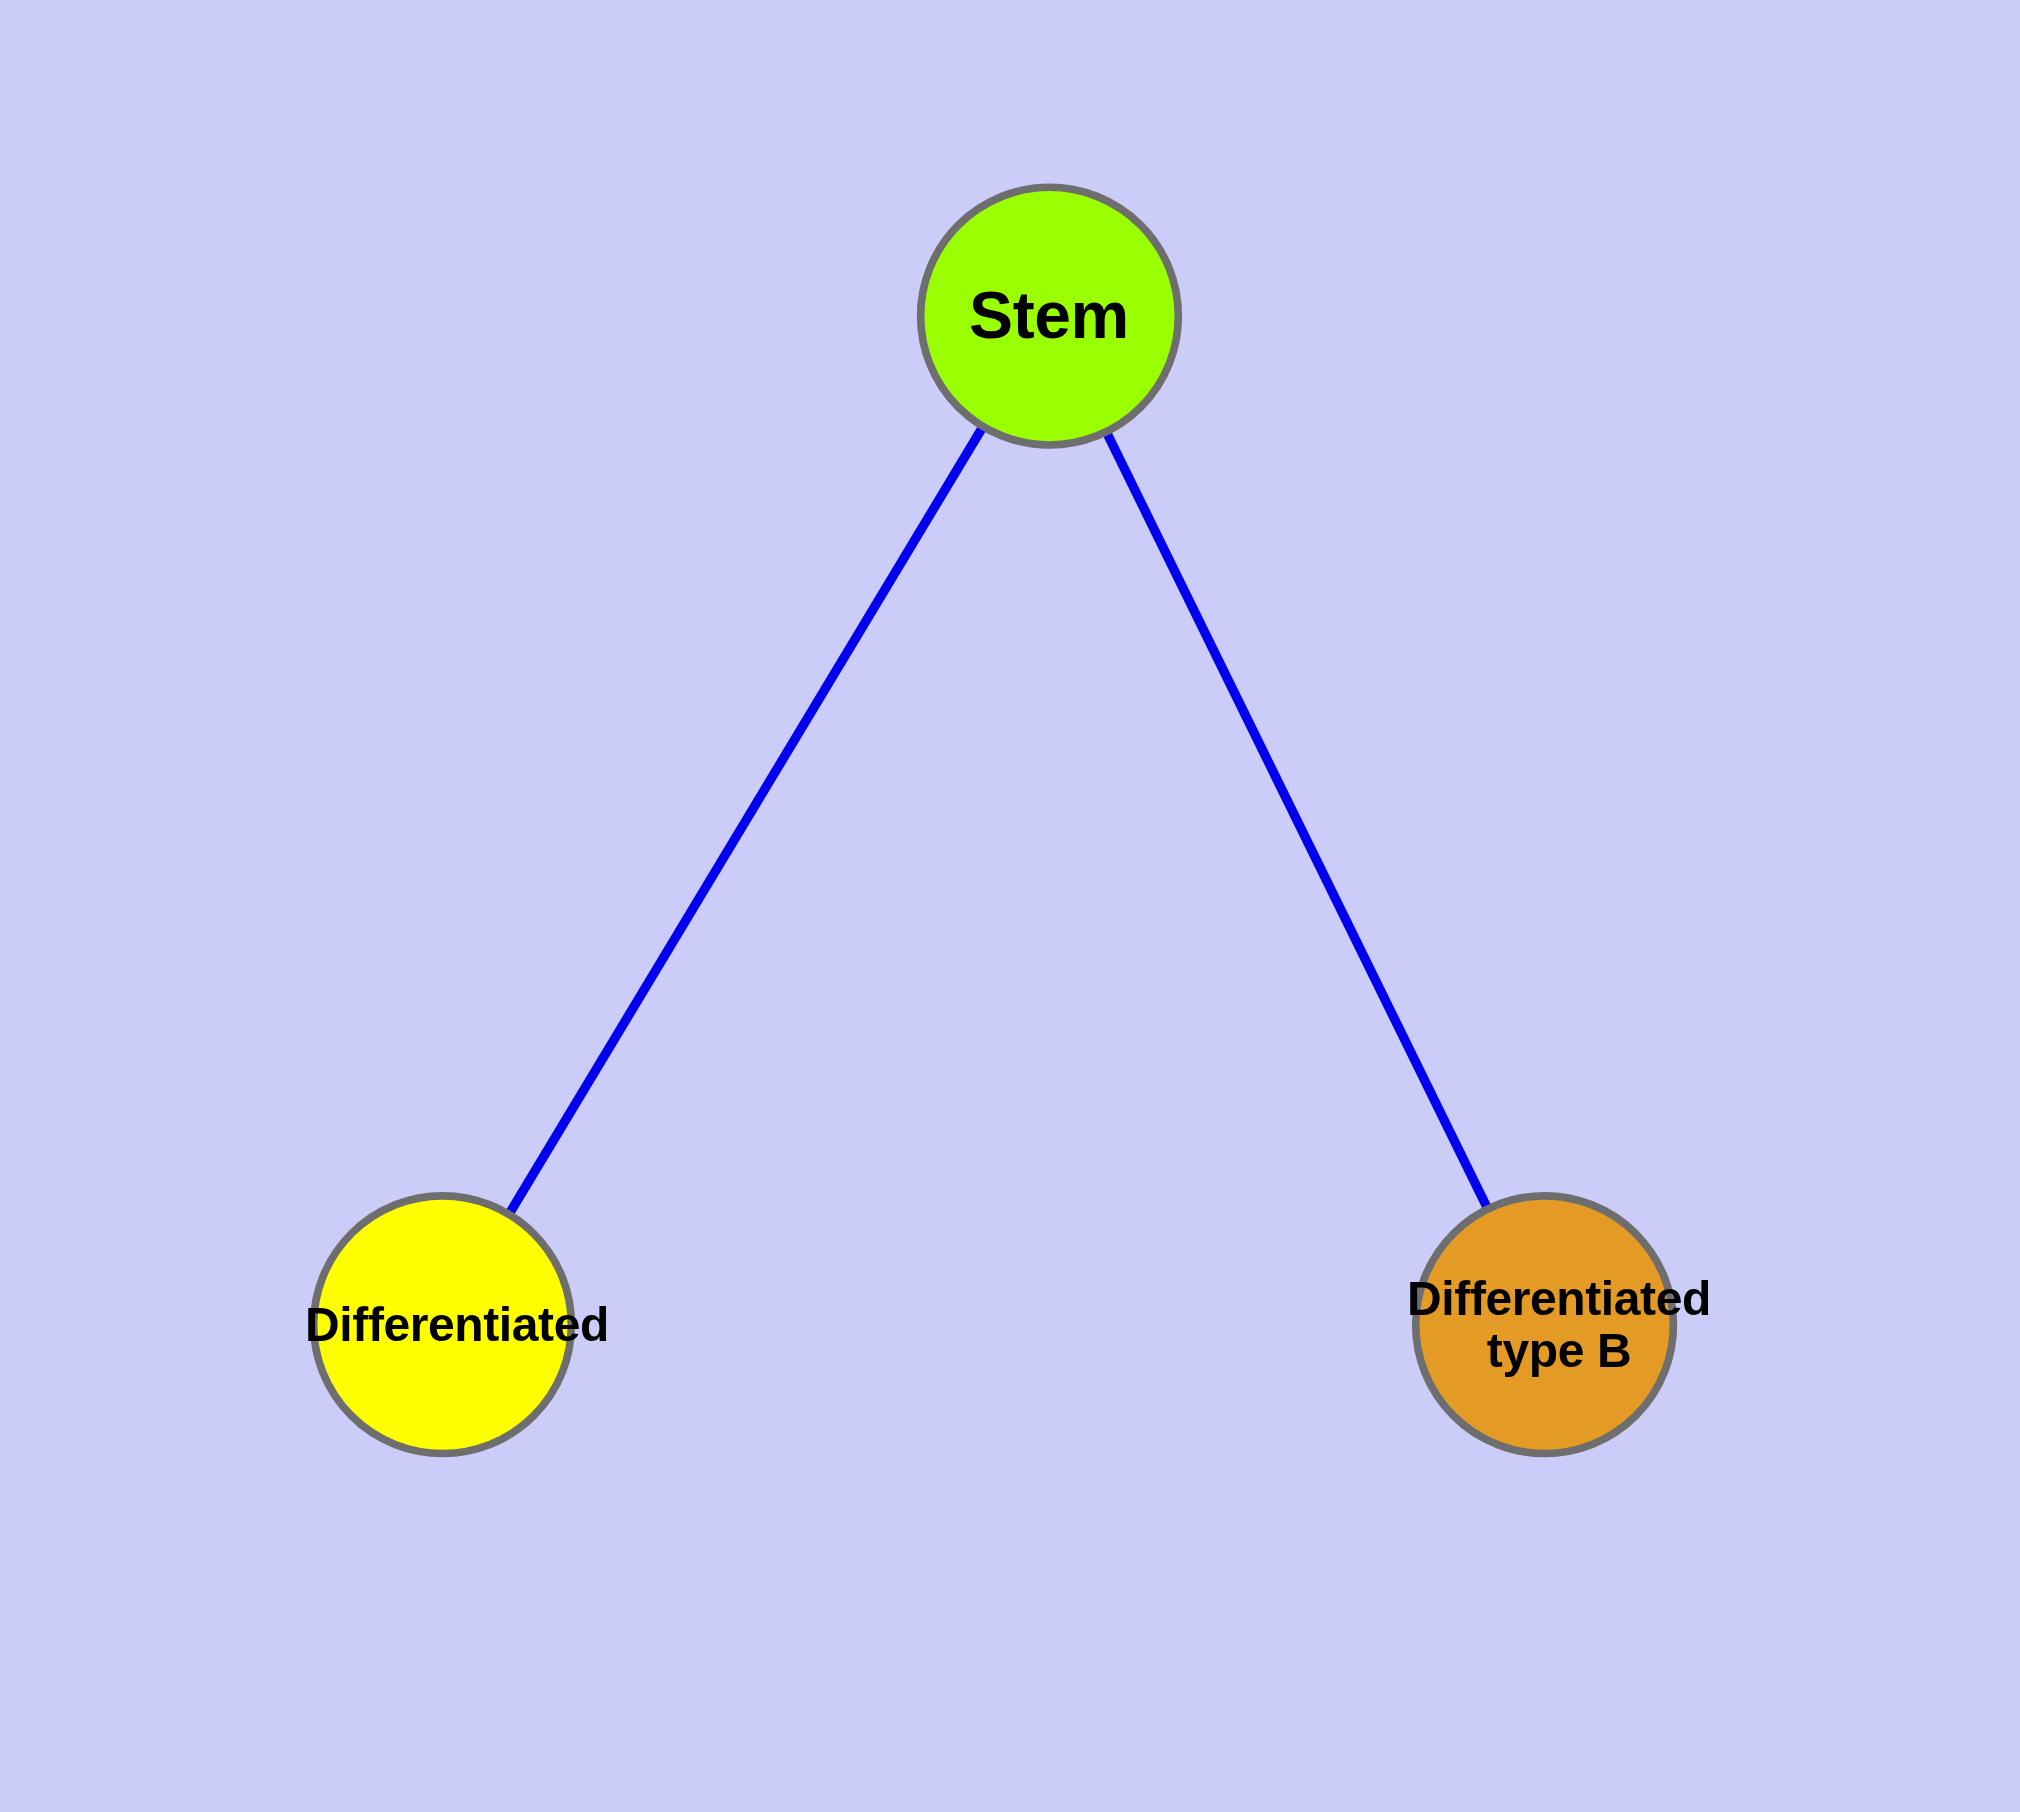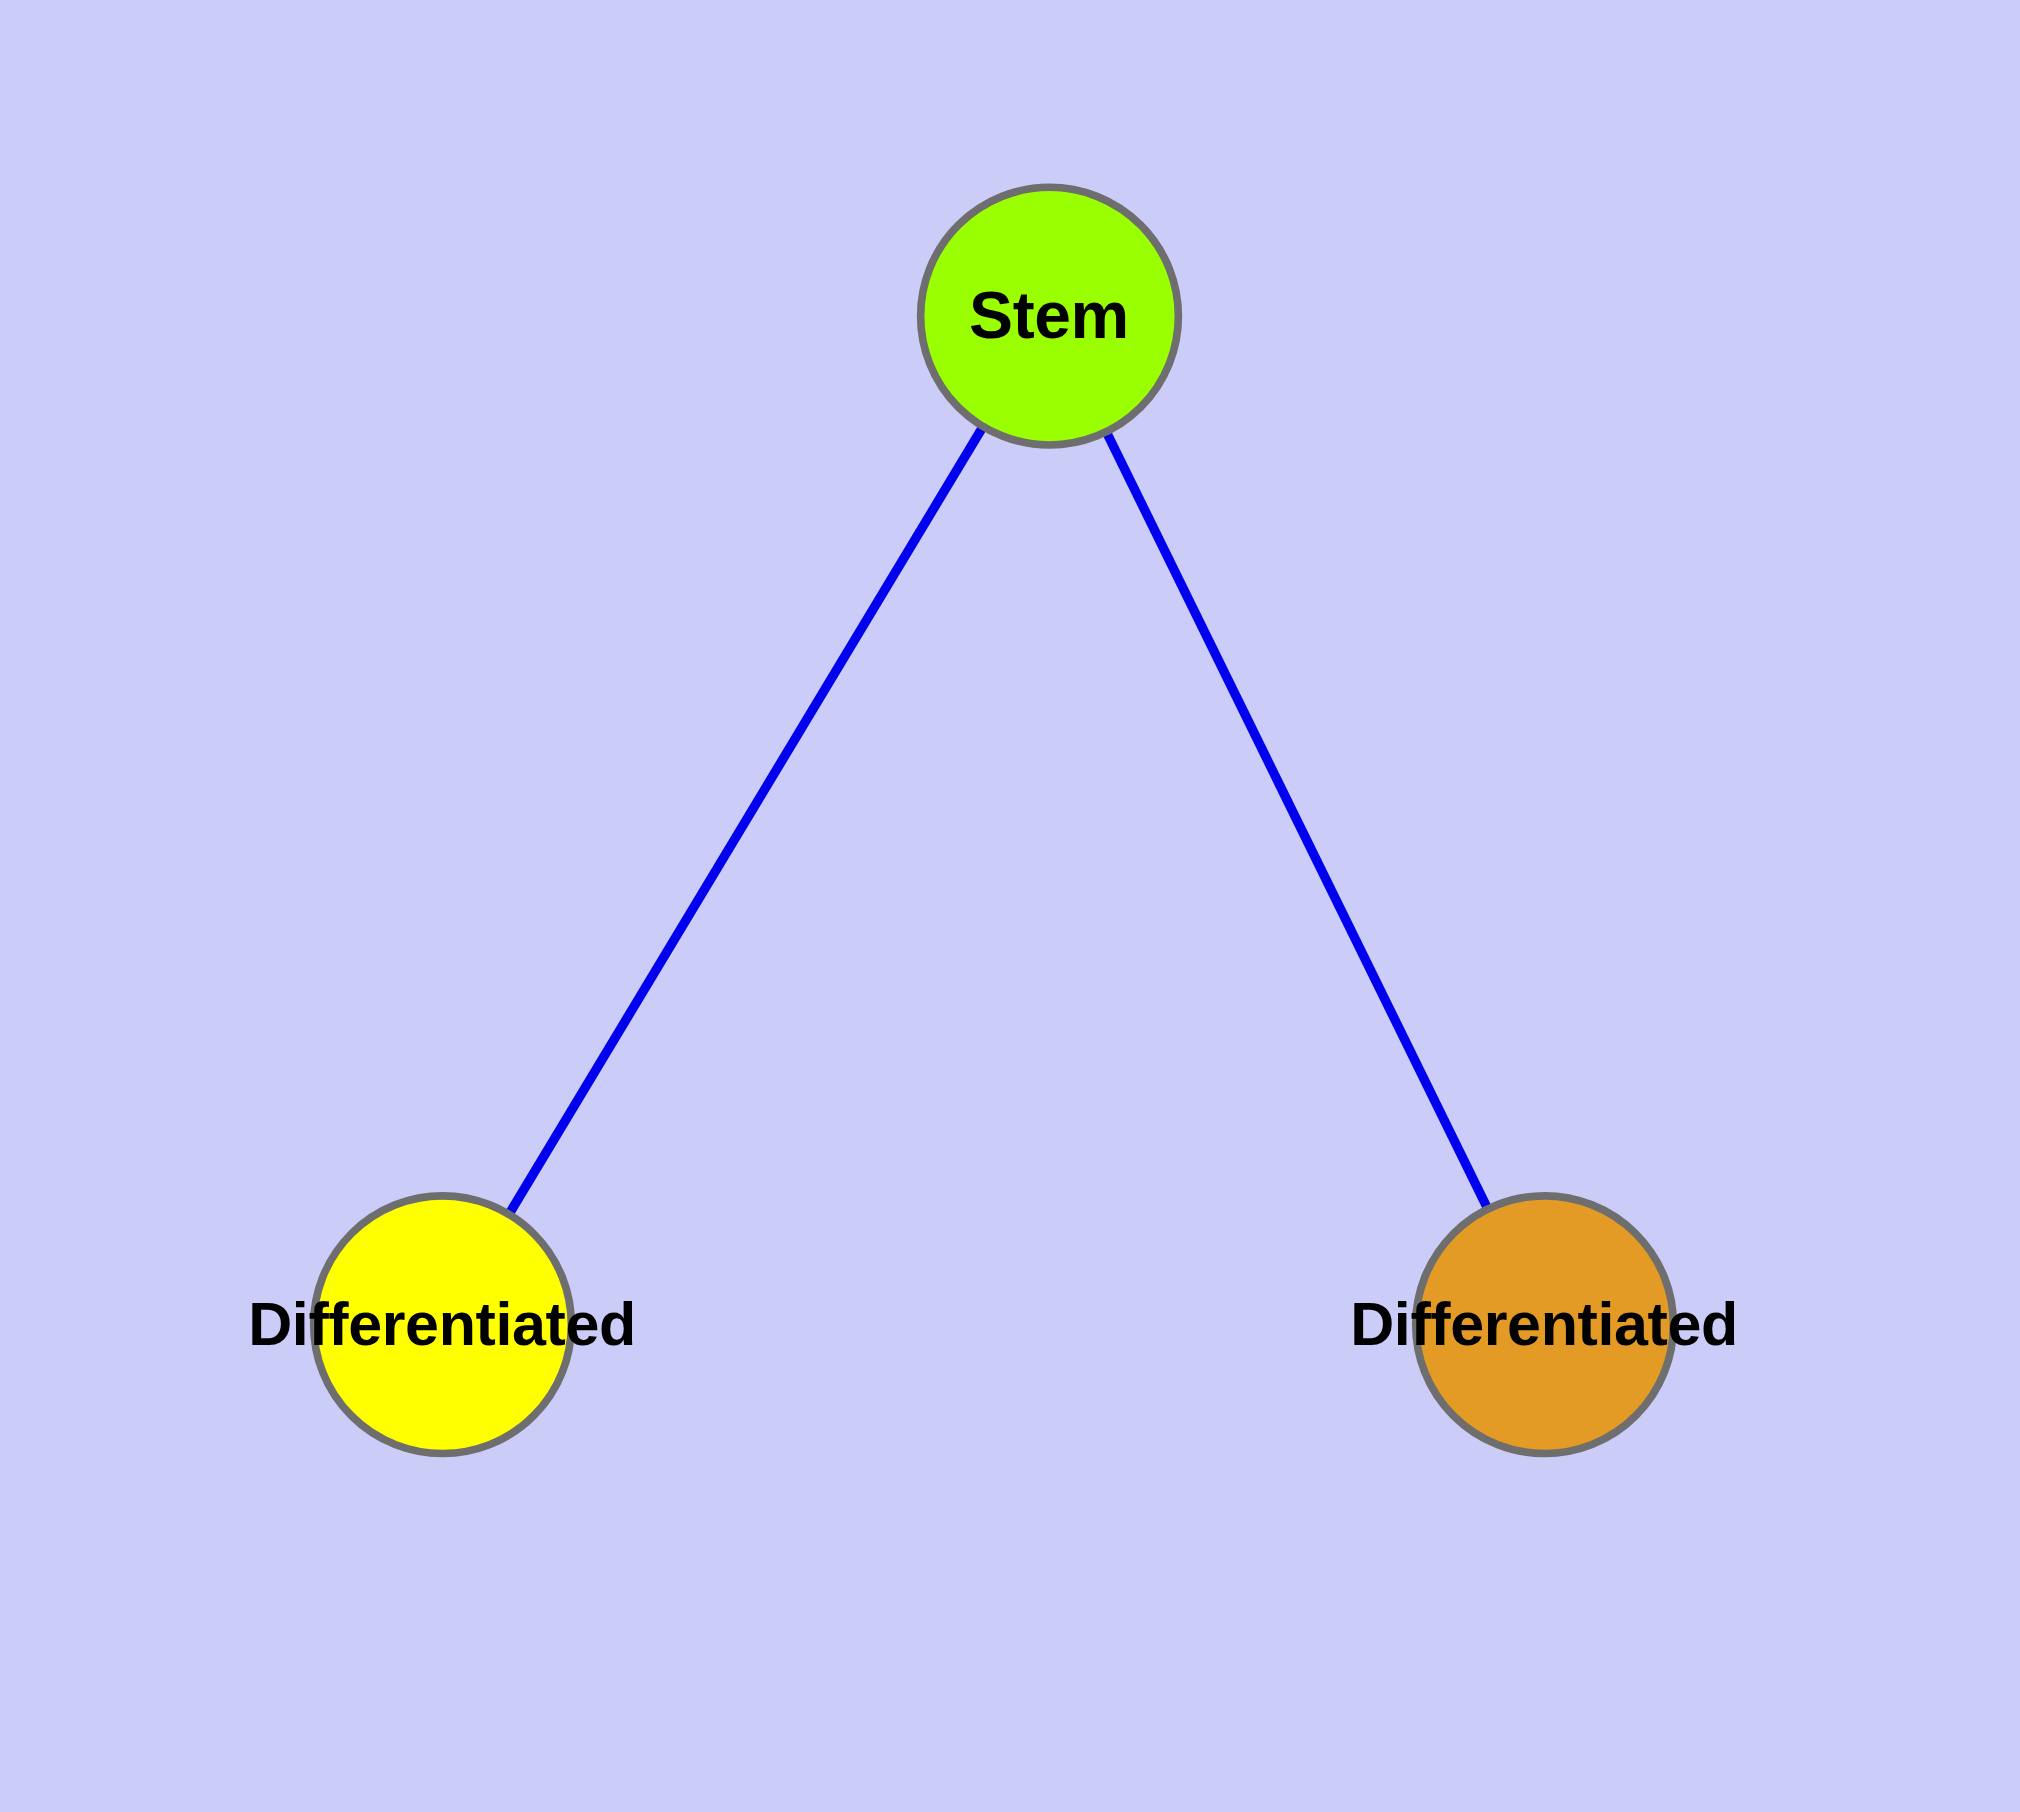--- a/index.html
+++ b/index.html
@@ -34,21 +34,21 @@
     color: #000000;
     font-weight: bold;
     font-family: "Liberation Sans", sans-serif;
     line-height: 1.08;
     white-space: nowrap;
     transform: translate(-50%, -50%);
     pointer-events: none;
     letter-spacing: -0.4px;
   }
   .node-label.root  { font-size: 66px; }
-  .node-label.leaf  { font-size: 61px; }
+  .node-label.leaf  { font-size: 48px; margin-left: 15px; }
 </style>
 </head>
 <body>
 
 <div id="canvas">
 
   <svg id="graph-svg" viewBox="0 0 2384 2138" preserveAspectRatio="none" xmlns="http://www.w3.org/2000/svg">
 
     <rect x="0" y="0" width="2384" height="2138" fill="#ccccf9"></rect>
 
@@ -67,16 +67,17 @@
   <div class="node-label root" style="left: 1049px; top: 316px;">
     <div>Stem</div>
   </div>
 
   <div class="node-label leaf" style="left: 442px; top: 1325px;">
     <div>Differentiated</div>
   </div>
 
   <div class="node-label leaf" style="left: 1544px; top: 1325px;">
     <div>Differentiated</div>
+    <div>type B</div>
   </div>
 
 </div>
 
 
 </body></html>

